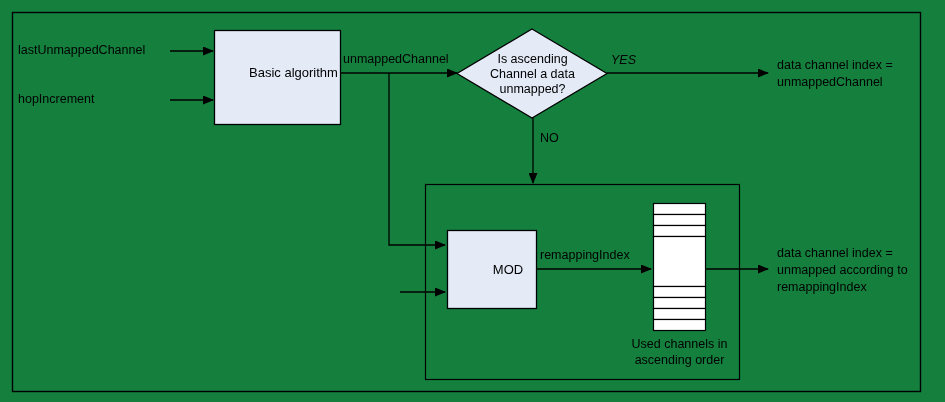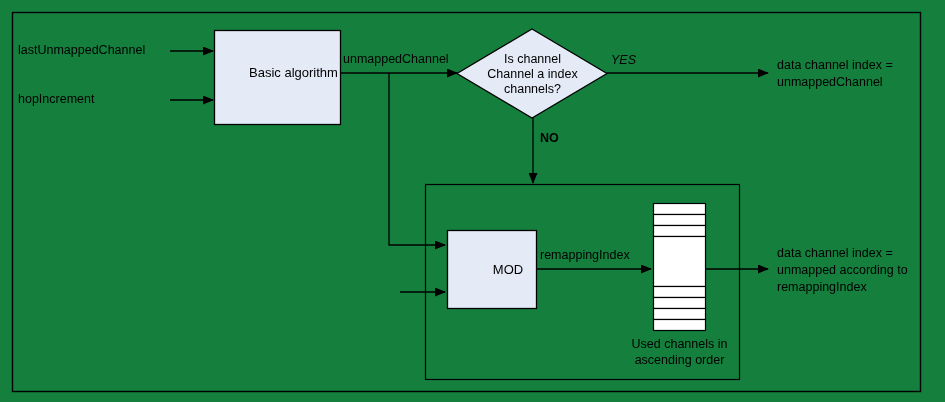--- a/index.html
+++ b/index.html
@@ -122,28 +122,28 @@
 
   <div style="position:absolute; left:18px; top:43px; width:152px; text-align:left;" class="lbl">lastUnmappedChannel</div>
 
   <div style="position:absolute; left:18px; top:92px; width:152px; text-align:left;" class="lbl">hopIncrement</div>
 
   <div style="position:absolute; left:215px; top:65px; width:125px; text-align:center;" class="blocklabel">Basic algorithm</div>
 
   <div style="position:absolute; left:343px; top:52px; width:130px; text-align:left;" class="lbl">unmappedChannel</div>
 
   <div style="position:absolute; left:465px; top:52px; width:135px; text-align:center; line-height:15px;">
-    <div class="diamondtext">Is channel</div>
-    <div class="diamondtext">Channel a index</div>
-    <div class="diamondtext">channels?</div>
+    <div class="diamondtext">Is ascending</div>
+    <div class="diamondtext">Channel a data</div>
+    <div class="diamondtext">unmapped?</div>
   </div>
 
   <div style="position:absolute; left:611px; top:53px;font-style:italic;" class="branch">YES</div>
 
-  <div style="position:absolute; left:540px; top:131px;font-weight:bold;" class="branch">NO</div>
+  <div style="position:absolute; left:540px; top:131px;" class="branch">NO</div>
 
   <div style="position:absolute; left:777px; top:57px; width:160px; text-align:left; line-height:17px;">
     <div class="lbl">data channel index =</div>
     <div class="lbl">unmappedChannel</div>
   </div>
 
 
   <div style="position:absolute; left:448px; top:262px; width:88px; text-align:center;" class="blocklabel">MOD</div>
 
   <div style="position:absolute; left:540px; top:248px; width:110px; text-align:left;" class="lbl">remappingIndex</div>

